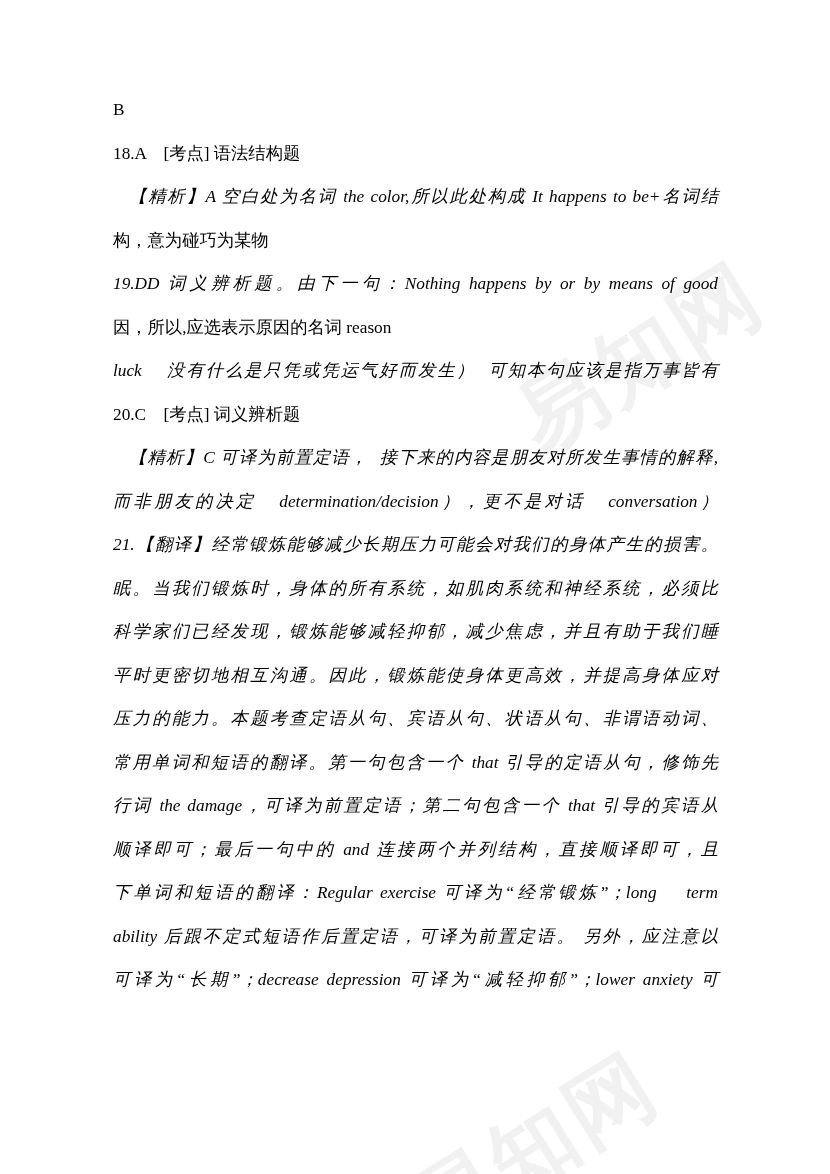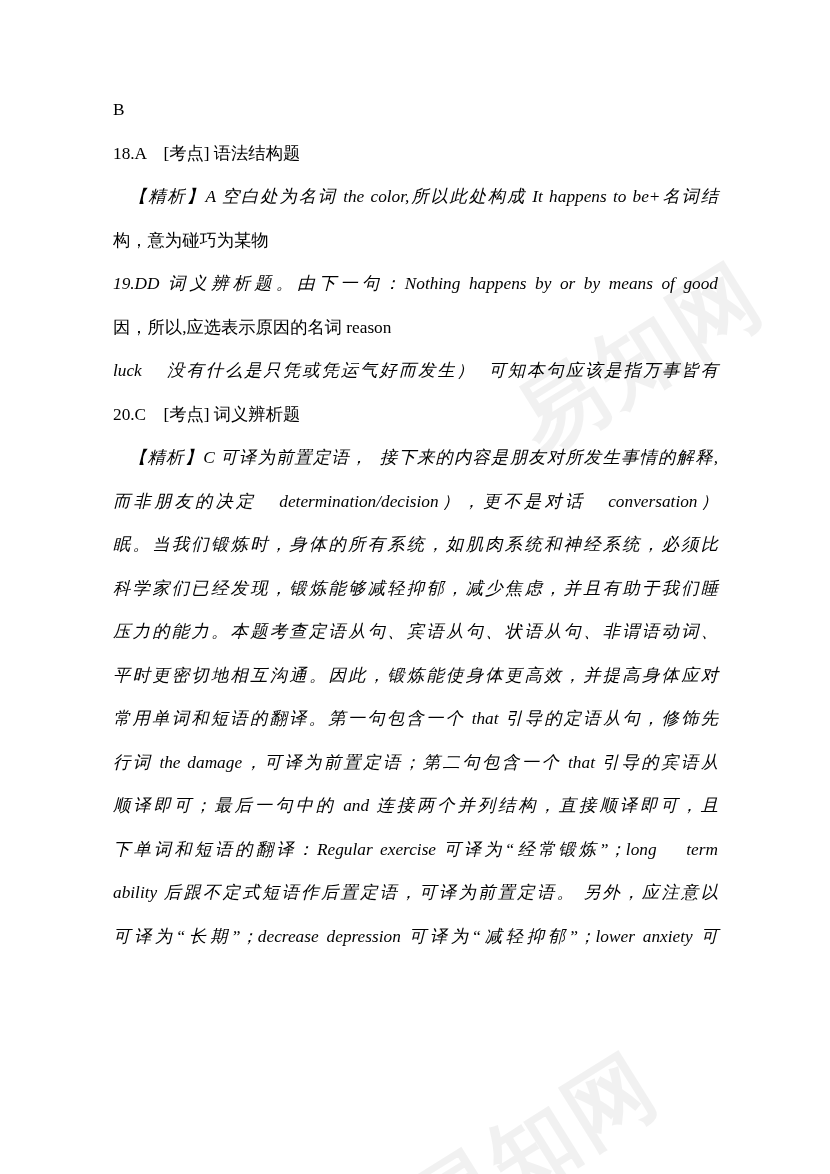--- a/index.html
+++ b/index.html
@@ -76,24 +76,25 @@
     <p class="blk line nojust">B</p>
     <p class="blk line nojust">18.A    [考点] 语法结构题</p>
     <p class="blk line just indent">【精析】A 空白处为名词 the color,所以此处构成 It happens to be+名词结</p>
     <p class="blk line nojust">构，意为碰巧为某物</p>
     <p class="blk line just">19.DD 词义辨析题。由下一句：Nothing happens by or by means of good</p>
     <p class="blk line nojust">因，所以,应选表示原因的名词 reason</p>
     <p class="blk line just">luck    没有什么是只凭或凭运气好而发生）  可知本句应该是指万事皆有</p>
     <p class="blk line nojust">20.C    [考点] 词义辨析题</p>
     <p class="blk line just indent">【精析】C 可译为前置定语，  接下来的内容是朋友对所发生事情的解释,</p>
     <p class="blk line just">而非朋友的决定   determination/decision），更不是对话   conversation）</p>
+    <p class="blk line just">21.【翻译】经常锻炼能够减少长期压力可能会对我们的身体产生的损害。</p>
     <p class="blk line just">眠。当我们锻炼时，身体的所有系统，如肌肉系统和神经系统，必须比</p>
     <p class="blk line just">科学家们已经发现，锻炼能够减轻抑郁，减少焦虑，并且有助于我们睡</p>
+    <p class="blk line just">平时更密切地相互沟通。因此，锻炼能使身体更高效，并提高身体应对</p>
     <p class="blk line just">压力的能力。本题考查定语从句、宾语从句、状语从句、非谓语动词、</p>
-    <p class="blk line just">平时更密切地相互沟通。因此，锻炼能使身体更高效，并提高身体应对</p>
     <p class="blk line just">常用单词和短语的翻译。第一句包含一个 that 引导的定语从句，修饰先</p>
     <p class="blk line just">行词 the damage，可译为前置定语；第二句包含一个 that 引导的宾语从</p>
     <p class="blk line just">顺译即可；最后一句中的 and 连接两个并列结构，直接顺译即可，且</p>
     <p class="blk line just">下单词和短语的翻译：Regular exercise 可译为“经常锻炼”；long    term</p>
     <p class="blk line just">ability 后跟不定式短语作后置定语，可译为前置定语。 另外，应注意以</p>
     <p class="blk line just">可译为“长期”；decrease depression 可译为“减轻抑郁”；lower anxiety 可</p>
   </div>
 
 </div>
 

